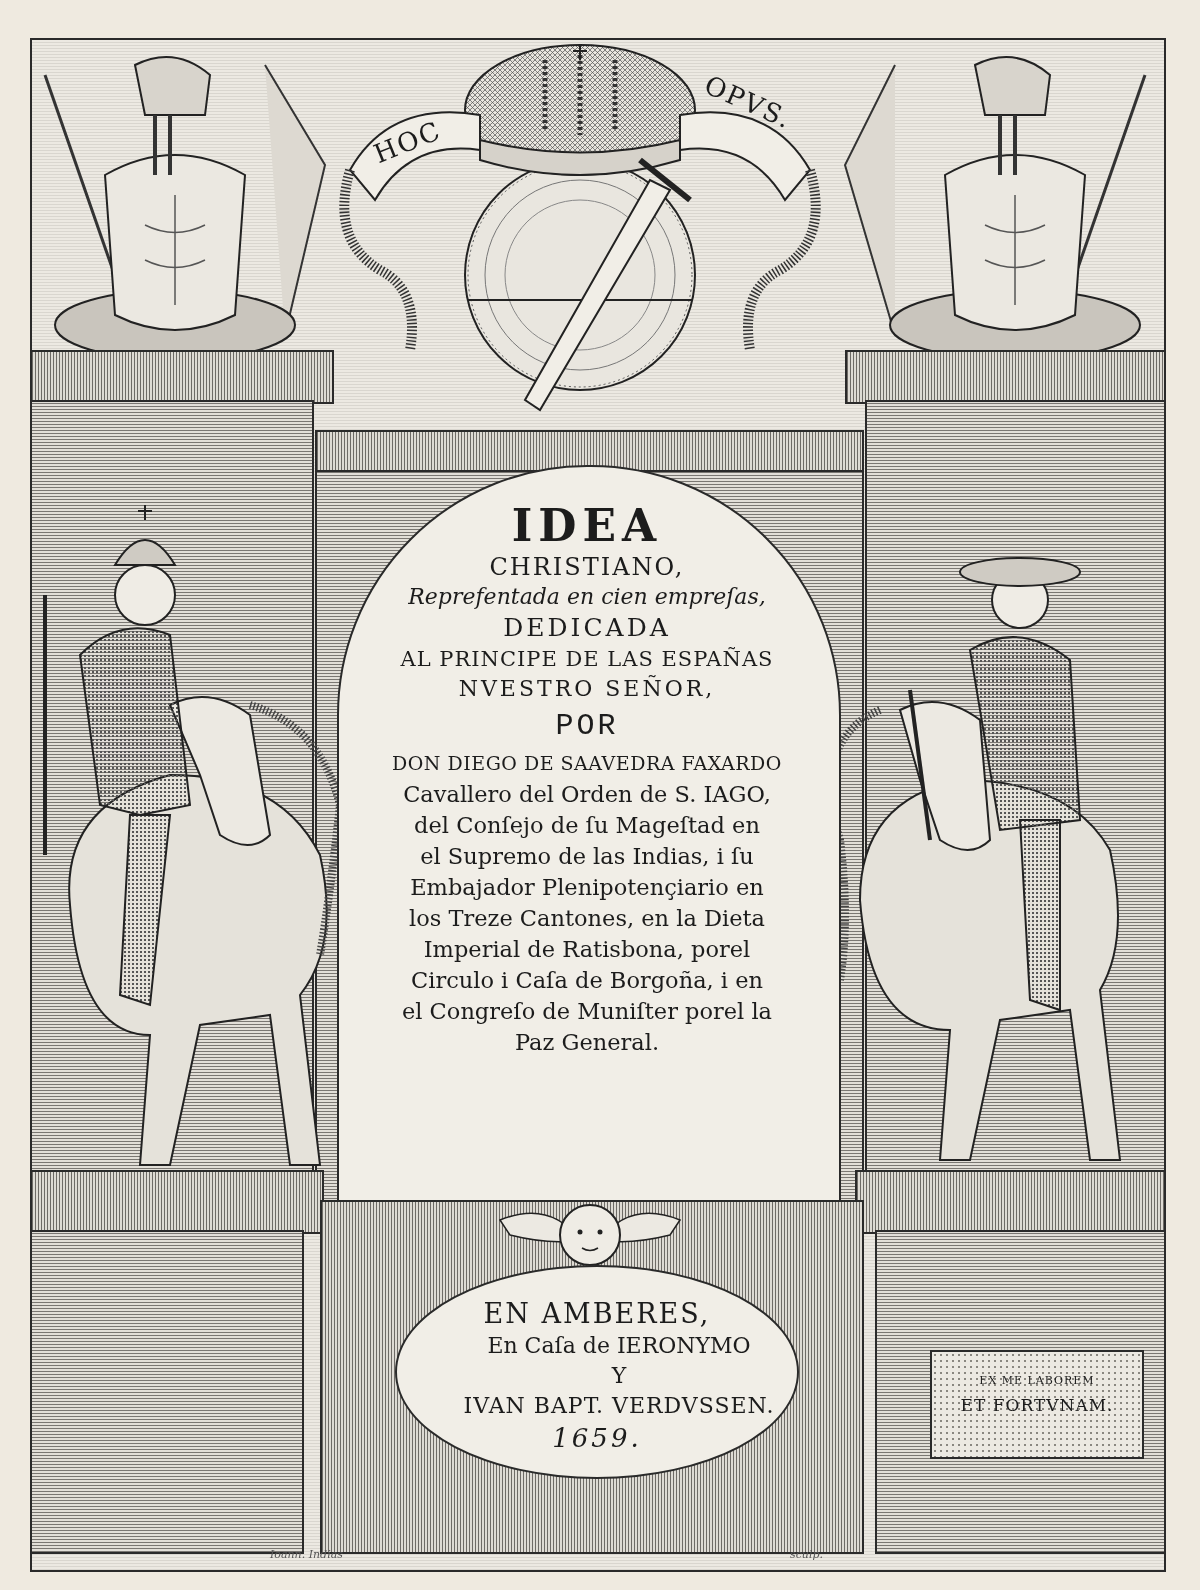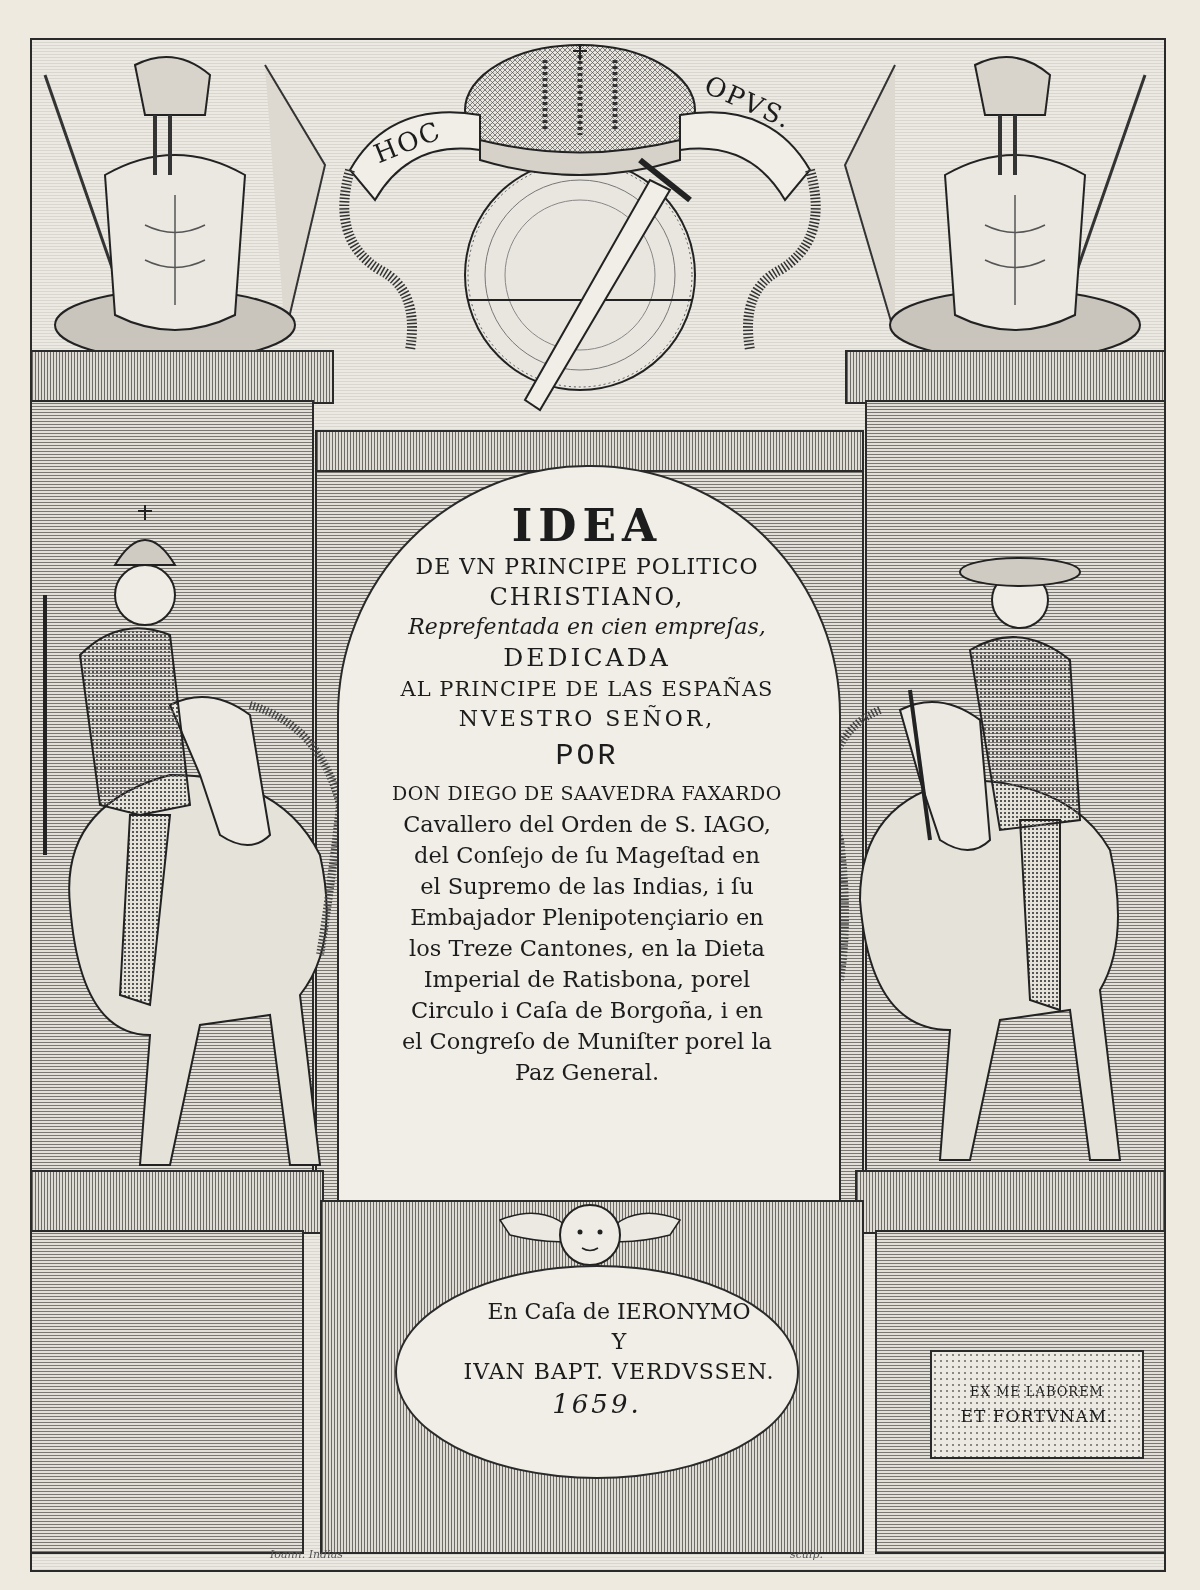--- a/index.html
+++ b/index.html
@@ -128,21 +128,20 @@
     <path d="M150 130 Q200 100 250 140 L260 300 L180 310 Z" fill="url(#chk)" stroke="#222" stroke-width="2"></path>
     <path d="M200 300 L210 480 L240 490 L240 300 Z" fill="url(#chk)" stroke="#222" stroke-width="2"></path>
     <circle cx="200" cy="80" r="28" fill="#efece5" stroke="#222" stroke-width="2"></circle>
     <ellipse cx="200" cy="52" rx="60" ry="14" fill="#cfcbc3" stroke="#222" stroke-width="2"></ellipse>
     <path d="M90 170 L110 320" stroke="#222" stroke-width="4"></path>
   </svg>
 
   <div class="panel-arch"></div>
   <div class="title-block">
     <span class="t-line t-idea">IDEA</span>
-    <span class="t-line t-caps">DE VN PRINCIPE POLITICO</span>
     <span class="t-line t-caps" style="font-size:24px;letter-spacing:2px">CHRISTIANO,</span>
     <span class="t-line t-ital">Reprefentada en cien empreſas,</span>
     <span class="t-line t-caps-lg">DEDICADA</span>
     <span class="t-line t-caps" style="font-size:21px">AL PRINCIPE DE LAS ESPAÑAS</span>
     <span class="t-line t-caps" style="letter-spacing:3px">NVESTRO SEÑOR,</span>
     <span class="t-line t-por">POR</span>
     <div>
       <span class="t-line t-body" style="font-size:19px;letter-spacing:.5px">DON DIEGO DE SAAVEDRA FAXARDO</span>
       <span class="t-line t-body">Cavallero del Orden de S. IAGO,</span>
       <span class="t-line t-body">del Conſejo de ſu Mageſtad en</span>
@@ -167,27 +166,28 @@
     <path d="M10 30 Q60 10 90 50 Q60 55 20 45 Z" fill="#ece9e2" stroke="#222" stroke-width="1.5"></path>
     <path d="M190 30 Q140 10 110 50 Q140 55 180 45 Z" fill="#ece9e2" stroke="#222" stroke-width="1.5"></path>
     <circle cx="100" cy="45" r="30" fill="#efece5" stroke="#222" stroke-width="2"></circle>
     <circle cx="90" cy="42" r="2.5" fill="#222"></circle>
       <circle cx="110" cy="42" r="2.5" fill="#222"></circle>
     <path d="M92 58 Q100 63 108 58" stroke="#222" fill="none" stroke-width="1.5"></path>
   </svg>
 
   <div class="imprint">
     <div class="imprint-text">
+      <span class="t-line i-big">EN AMBERES,</span>
       <span class="t-line i-med">En Caſa de IERONYMO</span>
       <span class="t-line i-med">Y</span>
       <span class="t-line i-med" style="letter-spacing:1px">IVAN BAPT. VERDVSSEN.</span>
       <span class="t-line i-year">1659.</span>
     </div>
   </div>
 
   <div class="motto" style="left:930px;top:1350px;width:210px;height:105px;">
-    <span style="margin-top:28px;font-size:13px">EX ME LABOREM</span>
+    <span style="margin-top:17px;font-size:11px">EX ME LABOREM</span>
     <span style="font-size:17px">ET FORTVNAM.</span>
   </div>
 
   <span class="sig" style="left:270px;top:1548px">Ioann. Indias</span>
   <span class="sig" style="left:790px;top:1548px">sculp.</span>
 </div>
 
 </body></html>

